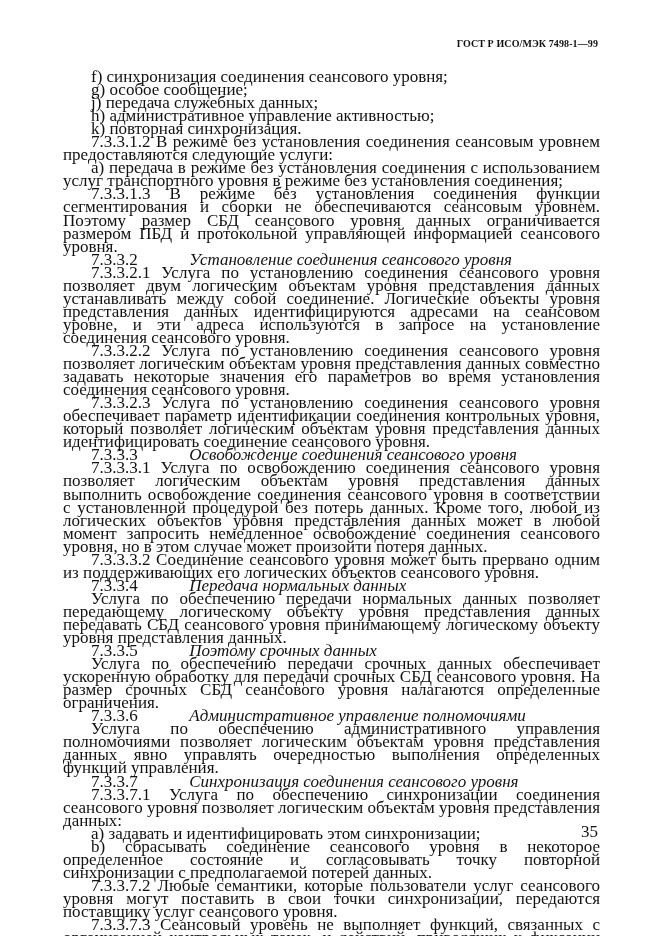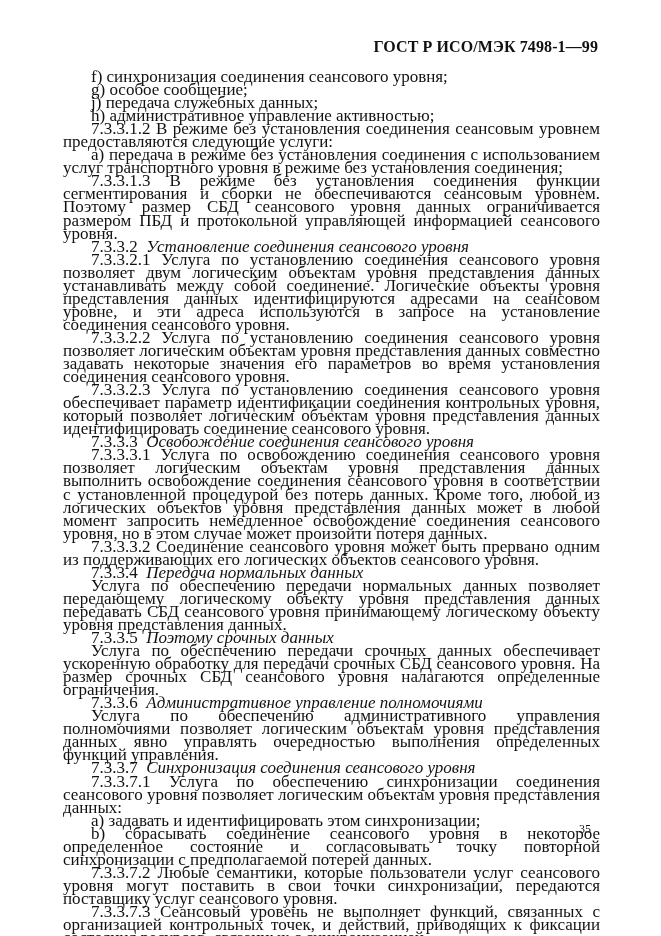--- a/index.html
+++ b/index.html
@@ -1,34 +1,35 @@
 <!DOCTYPE html>
 <html><head>
 <meta charset="utf-8">
 <style>
   html, body { margin: 0; padding: 0; background: #ffffff; }
   body { width: 661px; height: 936px; position: relative; overflow: hidden;
          font-family: "Liberation Serif", "DejaVu Serif", serif; color: #111; }
-  .header { position: absolute; top: 38px; right: 63px; font-weight: bold; font-size: 16px; letter-spacing: 0.1px; }
+  .header { position: absolute; top: 38px; right: 63px; font-weight: bold; font-size: 10px; letter-spacing: 0.1px; }
   .body-text { position: absolute; top: 70px; left: 63px; width: 537px; font-size: 17px; line-height: 13.05px; }
   .p { margin: 0; text-align: justify; text-indent: 28px; }
   .p.last-left { text-align-last: left; }
-  .i { font-style: italic; }
-  .pagenum { position: absolute; top: 822px; right: 70px; font-size: 12px; }
+  .i { font-style: italic; margin-left: 43px; }
+  .pagenum { position: absolute; top: 822px; right: 63px; font-size: 17px; }
 </style>
 </head>
 <body>
 
 <div class="header">ГОСТ Р ИСО/МЭК 7498-1—99</div>
 
 <div class="body-text">
   <p class="p last-left">f)  синхронизация соединения сеансового уровня;</p>
   <p class="p last-left">g)  особое сообщение;</p>
   <p class="p last-left">j)  передача служебных данных;</p>
   <p class="p last-left">h)  административное управление активностью;</p>
+  <p class="p last-left">k)  повторная синхронизация.</p>
   <p class="p">7.3.3.1.2  В режиме без установления соединения сеансовым уровнем предоставляются следующие услуги:</p>
   <p class="p">а)  передача в режиме без установления соединения с использованием услуг транспортного уровня в режиме без установления соединения;</p>
   <p class="p">7.3.3.1.3 В режиме без установления соединения функции сегментирования и сборки не обеспечиваются сеансовым уровнем. Поэтому размер СБД сеансового уровня данных ограничивается размером ПБД и протокольной управляющей информацией сеансового уровня.</p>
   <p class="p"><span>7.3.3.2</span>&nbsp;&nbsp;<span class="i">Установление соединения сеансового уровня</span></p>
   <p class="p">7.3.3.2.1  Услуга по установлению соединения сеансового уровня позволяет двум логическим объектам уровня представления данных устанавливать между собой соединение. Логические объекты уровня представления данных идентифицируются адресами на сеансовом уровне, и эти адреса используются в запросе на установление соединения сеансового уровня.</p>
   <p class="p">7.3.3.2.2  Услуга по установлению соединения сеансового уровня позволяет логическим объектам уровня представления данных совместно задавать некоторые значения его параметров во время установления соединения сеансового уровня.</p>
   <p class="p">7.3.3.2.3  Услуга по установлению соединения сеансового уровня обеспечивает параметр идентификации соединения контрольных уровня, который позволяет логическим объектам уровня представления данных идентифицировать соединение сеансового уровня.</p>
   <p class="p"><span>7.3.3.3</span>&nbsp;&nbsp;<span class="i">Освобождение соединения сеансового уровня</span></p>
   <p class="p">7.3.3.3.1  Услуга по освобождению соединения сеансового уровня позволяет логическим объектам уровня представления данных выполнить освобождение соединения сеансового уровня в соответствии с установленной процедурой без потерь данных. Кроме того, любой из логических объектов уровня представления данных может в любой момент запросить немедленное освобождение соединения сеансового уровня, но в этом случае может произойти потеря данных.</p>
   <p class="p">7.3.3.3.2  Соединение сеансового уровня может быть прервано одним из поддерживающих его логических объектов сеансового уровня.</p>

